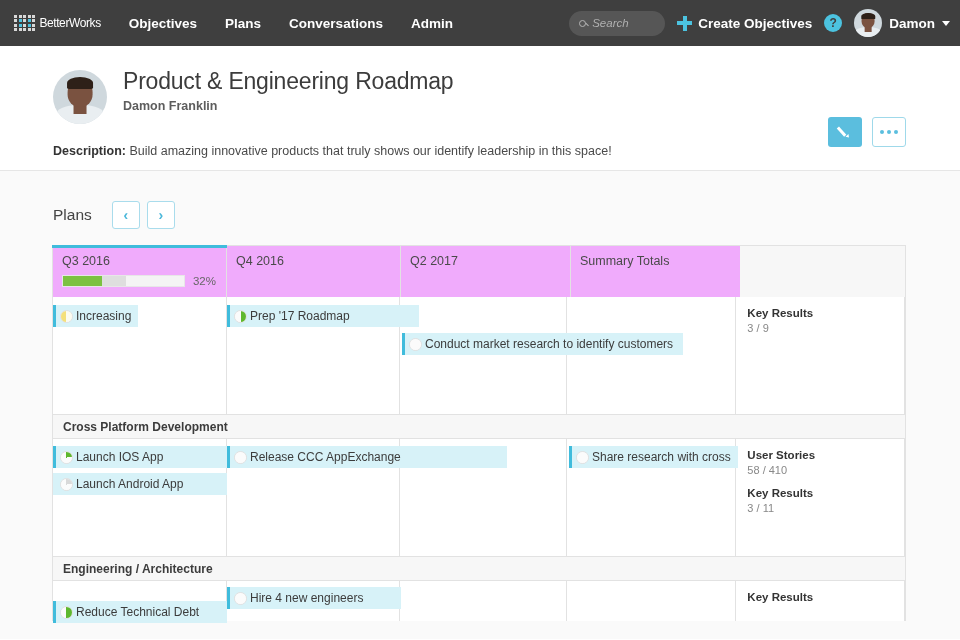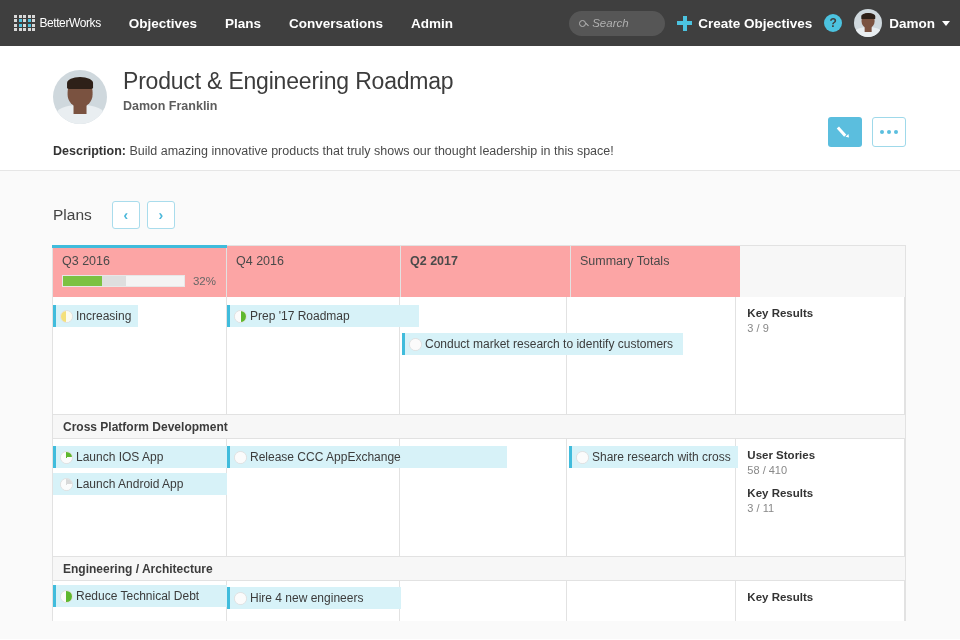--- a/index.html
+++ b/index.html
@@ -146,21 +146,21 @@
 
   
   #grid {
     margin-left: 52px; width: 854px; background: #ffffff;
     border: 1px solid #e2e2e2; border-bottom: none;
   }
   .grid-row { display: flex; }
   .hdr-row { background: #f7f7f7; height: 51px; }
   .hdr-cell {
     border-right: 1px solid #e2e2e2; padding: 8px 10px 0 9px;
-    position: relative; background: #fca5a5;
+    position: relative; background: #f0abfc;
   }
   .hdr-cell:last-child { border-right: none; }
   .hdr-cell.active::before {
     content: ""; position: absolute; left: -1px; right: -1px; top: -1px;
     height: 3px; background: #40bcdc;
   }
   .hdr-title { font-size: 12.5px; color: #4a4a4a; }
   .prog-wrap { display: flex; align-items: center; margin-top: 7px; gap: 8px; }
   .prog-track {
     width: 127px; height: 12px; background: #f4f4f4;
@@ -268,21 +268,21 @@
         <div class="head"></div>
         <div class="hair"></div>
     </div>
     <div id="title-txt">
       <div id="page-title">Product &amp; Engineering Roadmap</div>
       <div id="page-owner">Damon Franklin</div>
     </div>
   </div>
   <div id="desc-row">
     <b>Description:</b>
-    <span>Build amazing innovative products that truly shows our thought leadership in this space!</span>
+    <span>Build amazing innovative products that truly shows our identify leadership in this space!</span>
   </div>
   <div id="head-actions">
     <div class="hbtn" id="edit-btn">
       <span class="pencil"></span>
     </div>
     <div class="hbtn" id="more-btn">
       <span class="dots3">
           <i></i>
           <i></i>
           <i></i>
@@ -308,21 +308,21 @@
             <div class="prog-track">
               <div class="prog-green" style="width: 32%;"></div>
               <div class="prog-gray" style="width: 20%;"></div>
             </div>
             <span class="prog-pct">32%</span>
           </div>
         </div>
         <div class="hdr-cell" style="width: 174px;">
           <div class="hdr-title">Q4 2016</div>
         </div>
-        <div class="hdr-cell" style="width: 170px; font-weight: bold;">
+        <div class="hdr-cell" style="width: 170px;">
           <div class="hdr-title">Q2 2017</div>
         </div>
         <div class="hdr-cell" style="width: 169px;">
           <div class="hdr-title">Summary Totals</div>
         </div>
       </div>
       <div class="lane" style="height: 117px;">
         <div class="lane-col" style="width: 174px;"></div>
         <div class="lane-col" style="width: 174px;"></div>
         <div class="lane-col" style="width: 167px;"></div>
@@ -407,21 +407,21 @@
         <div class="lane-col" style="width: 174px;"></div>
         <div class="lane-col" style="width: 167px;"></div>
         <div class="lane-col" style="width: 170px;"></div>
         <div class="lane-col lane-summary" style="width: 169px;">
           <div class="sum-block">
             <div class="sum-label">Key Results</div>
             <div class="sum-value"></div>
           </div>
         </div>
         <div class="bars-layer">
-          <div class="obar" style="left: 0px; width: 174px; top: 4px;">
+          <div class="obar" style="left: 0px; width: 174px; top: 20px;">
             <span class="pie">
               <span class="fill" style="background: linear-gradient(to right, rgb(251, 251, 251) 0px, rgb(251, 251, 251) 50%, rgb(95, 184, 46) 50%, rgb(95, 184, 46) 100%);"></span>
             </span>
             <span class="obar-label">Reduce Technical Debt</span>
           </div>
           <div class="obar" style="left: 174px; width: 174px; top: 6px;">
             <span class="pie">
               <span class="fill" style="background: rgb(251, 251, 251);"></span>
             </span>
             <span class="obar-label">Hire 4 new engineers</span>

